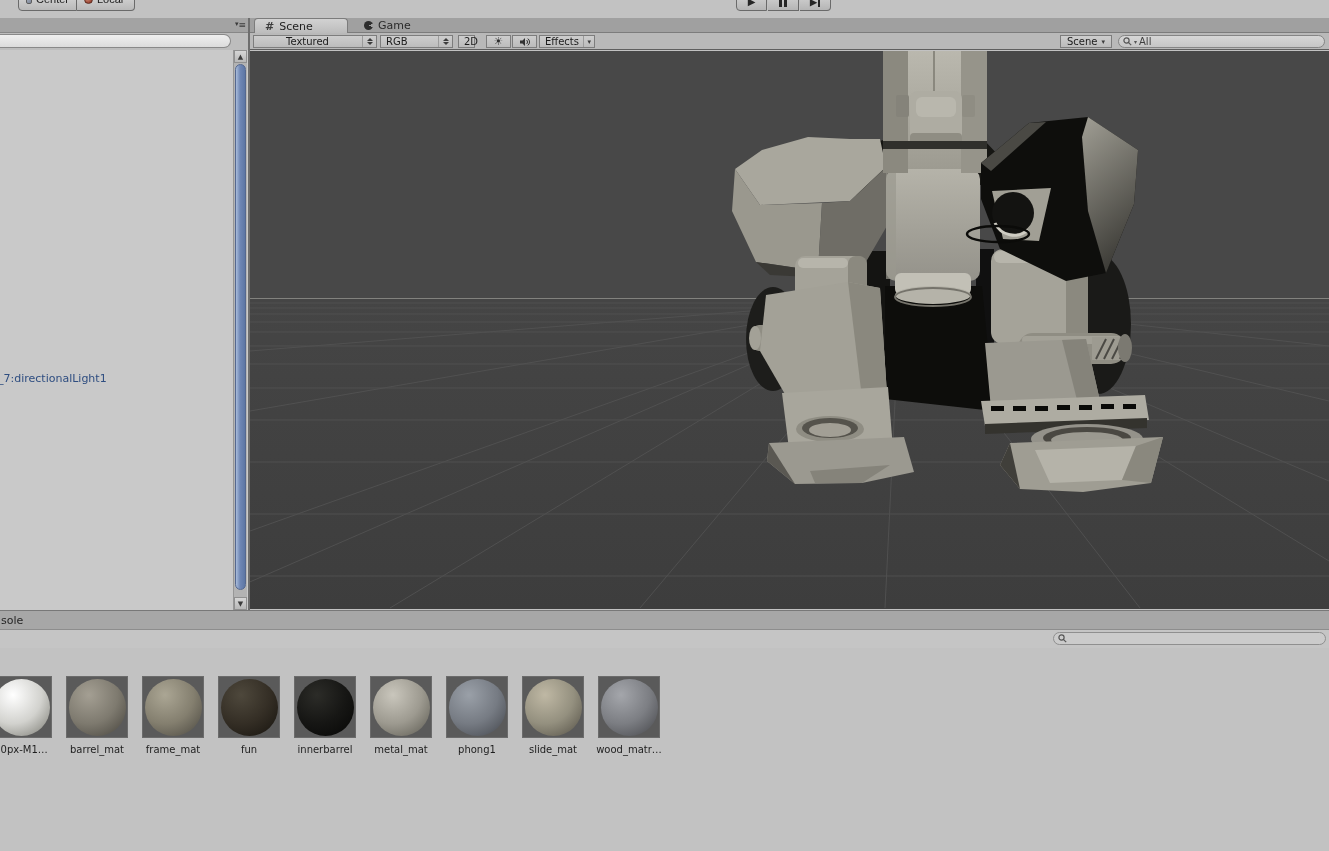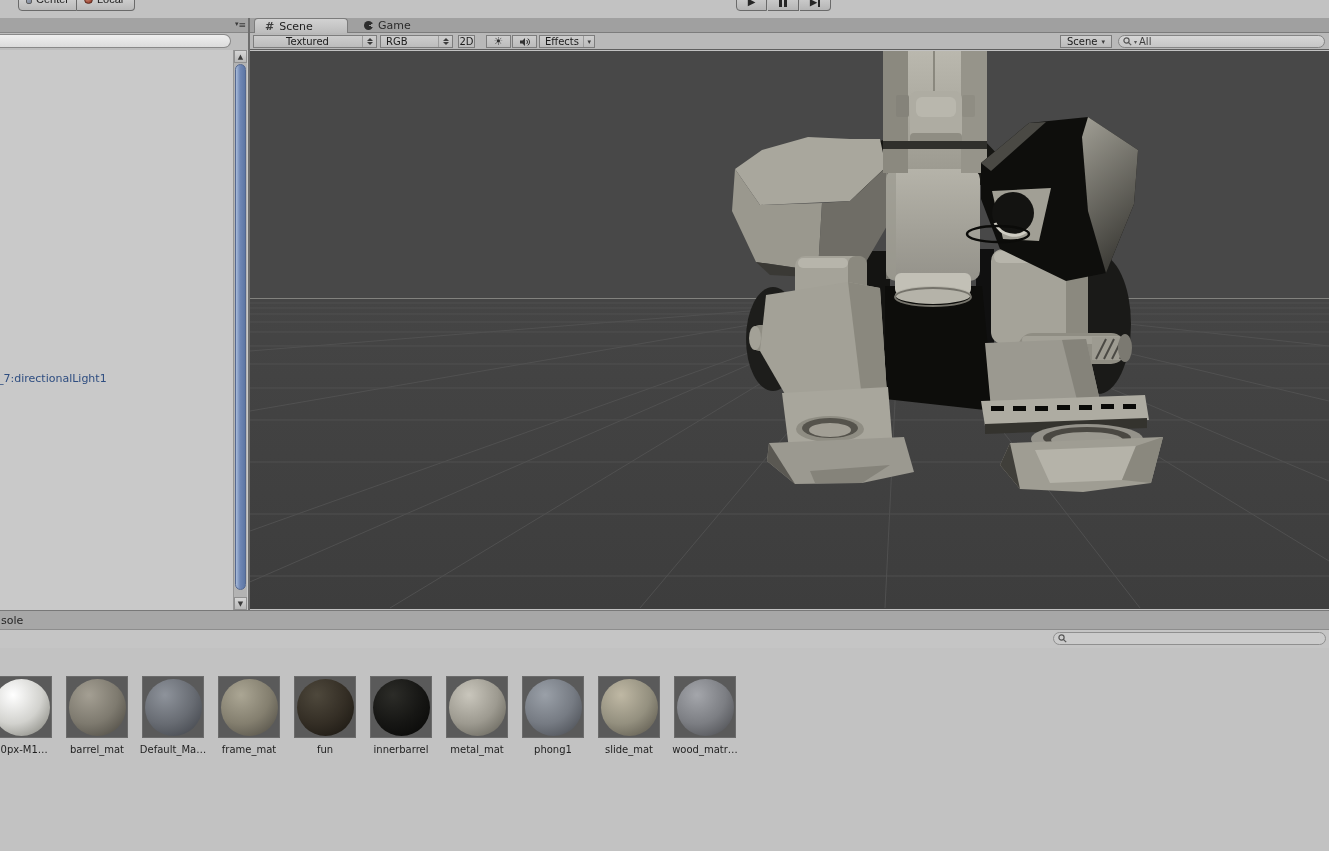--- a/index.html
+++ b/index.html
@@ -54,21 +54,21 @@
   .dd, .sq, .gz {
     position:absolute; top:2px; height:13px; border:1px solid #7d7d7d; background:linear-gradient(#cdcdcd,#bcbcbc);
     display:flex; align-items:center; font-size:10px; color:#1b1b1b; padding:0 5px; cursor:default;
   }
   .updown { margin-left:auto; display:flex; flex-direction:column; gap:1px; padding-left:4px; border-left:1px solid #9b9b9b; margin-right:-2px; height:100%; justify-content:center; }
   .updown i { width:0; height:0; border-left:3px solid transparent; border-right:3px solid transparent; }
   .updown i.u { border-bottom:3px solid #3c3c3c; }
   .updown i.d { border-top:3px solid #3c3c3c; }
   .dd.draw { left:3px; width:124px;padding-left:32px; }
   .dd.rgb  { left:130px; width:73px; }
-  .sq.b2d  { left:208px; width:17px; justify-content:center; }
+  .sq.b2d  { left:208px; width:17px; justify-content:flex-start; }
   .sq.light{ left:236px; width:25px; justify-content:center; font-size:11px; color:#2e2e2e; }
   .sq.audio{ left:262px; width:25px; justify-content:center; }
   .dd.fx   { left:289px; width:56px; padding-right:0; }
   .fx-caret{ margin-left:auto; height:100%; display:flex; align-items:center; padding:0 3px; border-left:1px solid #9b9b9b; font-size:7px; color:#3c3c3c; }
   .gz { left:810px; width:52px; gap:4px; justify-content:center; }
   .gz .c { font-size:7px; color:#3c3c3c; }
   .scene-search { position:absolute; left:868px; right:4px; top:2px; height:13px; border:1px solid #858585; border-radius:7px; background:linear-gradient(#d6d6d6,#c6c6c6); display:flex; align-items:center; gap:2px; padding:0 6px 0 4px; font-size:10px; color:#3f3f3f; }
   .mini-caret { font-size:6px; color:#555; }
   .viewport { position:absolute; left:0; top:33px; width:1079px; height:558px; background:#474747; overflow:hidden; }
   
@@ -368,26 +368,20 @@
     <div class="mat-label">00px-M1…</div>
   </div>
 
   <div class="mat">
     <div class="mat-thumb">
       <div class="sphere" style="background: radial-gradient(circle at 35% 28%, rgb(164, 159, 147) 0%, rgb(126, 122, 111) 52%, rgb(69, 66, 59) 100%);"></div>
     </div>
     <div class="mat-label">barrel_mat</div>
   </div>
 
-  <div class="mat">
-    <div class="mat-thumb">
-      <div class="sphere" style="background: radial-gradient(circle at 35% 28%, rgb(142, 147, 155) 0%, rgb(104, 108, 115) 52%, rgb(59, 62, 68) 100%);"></div>
-    </div>
-    <div class="mat-label">Default_Ma…</div>
-  </div>
 
   <div class="mat">
     <div class="mat-thumb">
       <div class="sphere" style="background: radial-gradient(circle at 35% 28%, rgb(171, 166, 148) 0%, rgb(132, 127, 111) 52%, rgb(73, 70, 63) 100%);"></div>
     </div>
     <div class="mat-label">frame_mat</div>
   </div>
 
   <div class="mat">
     <div class="mat-thumb">

